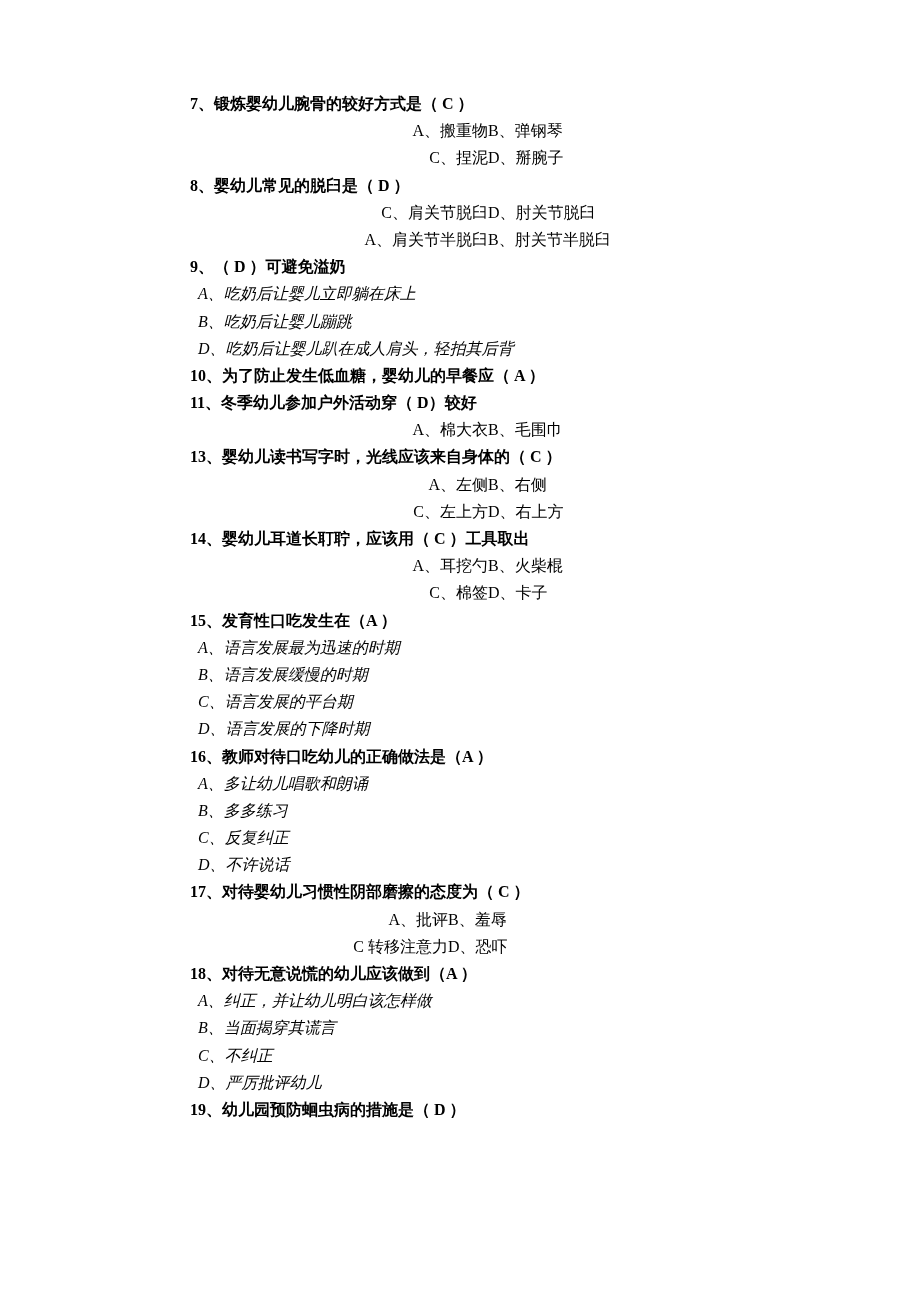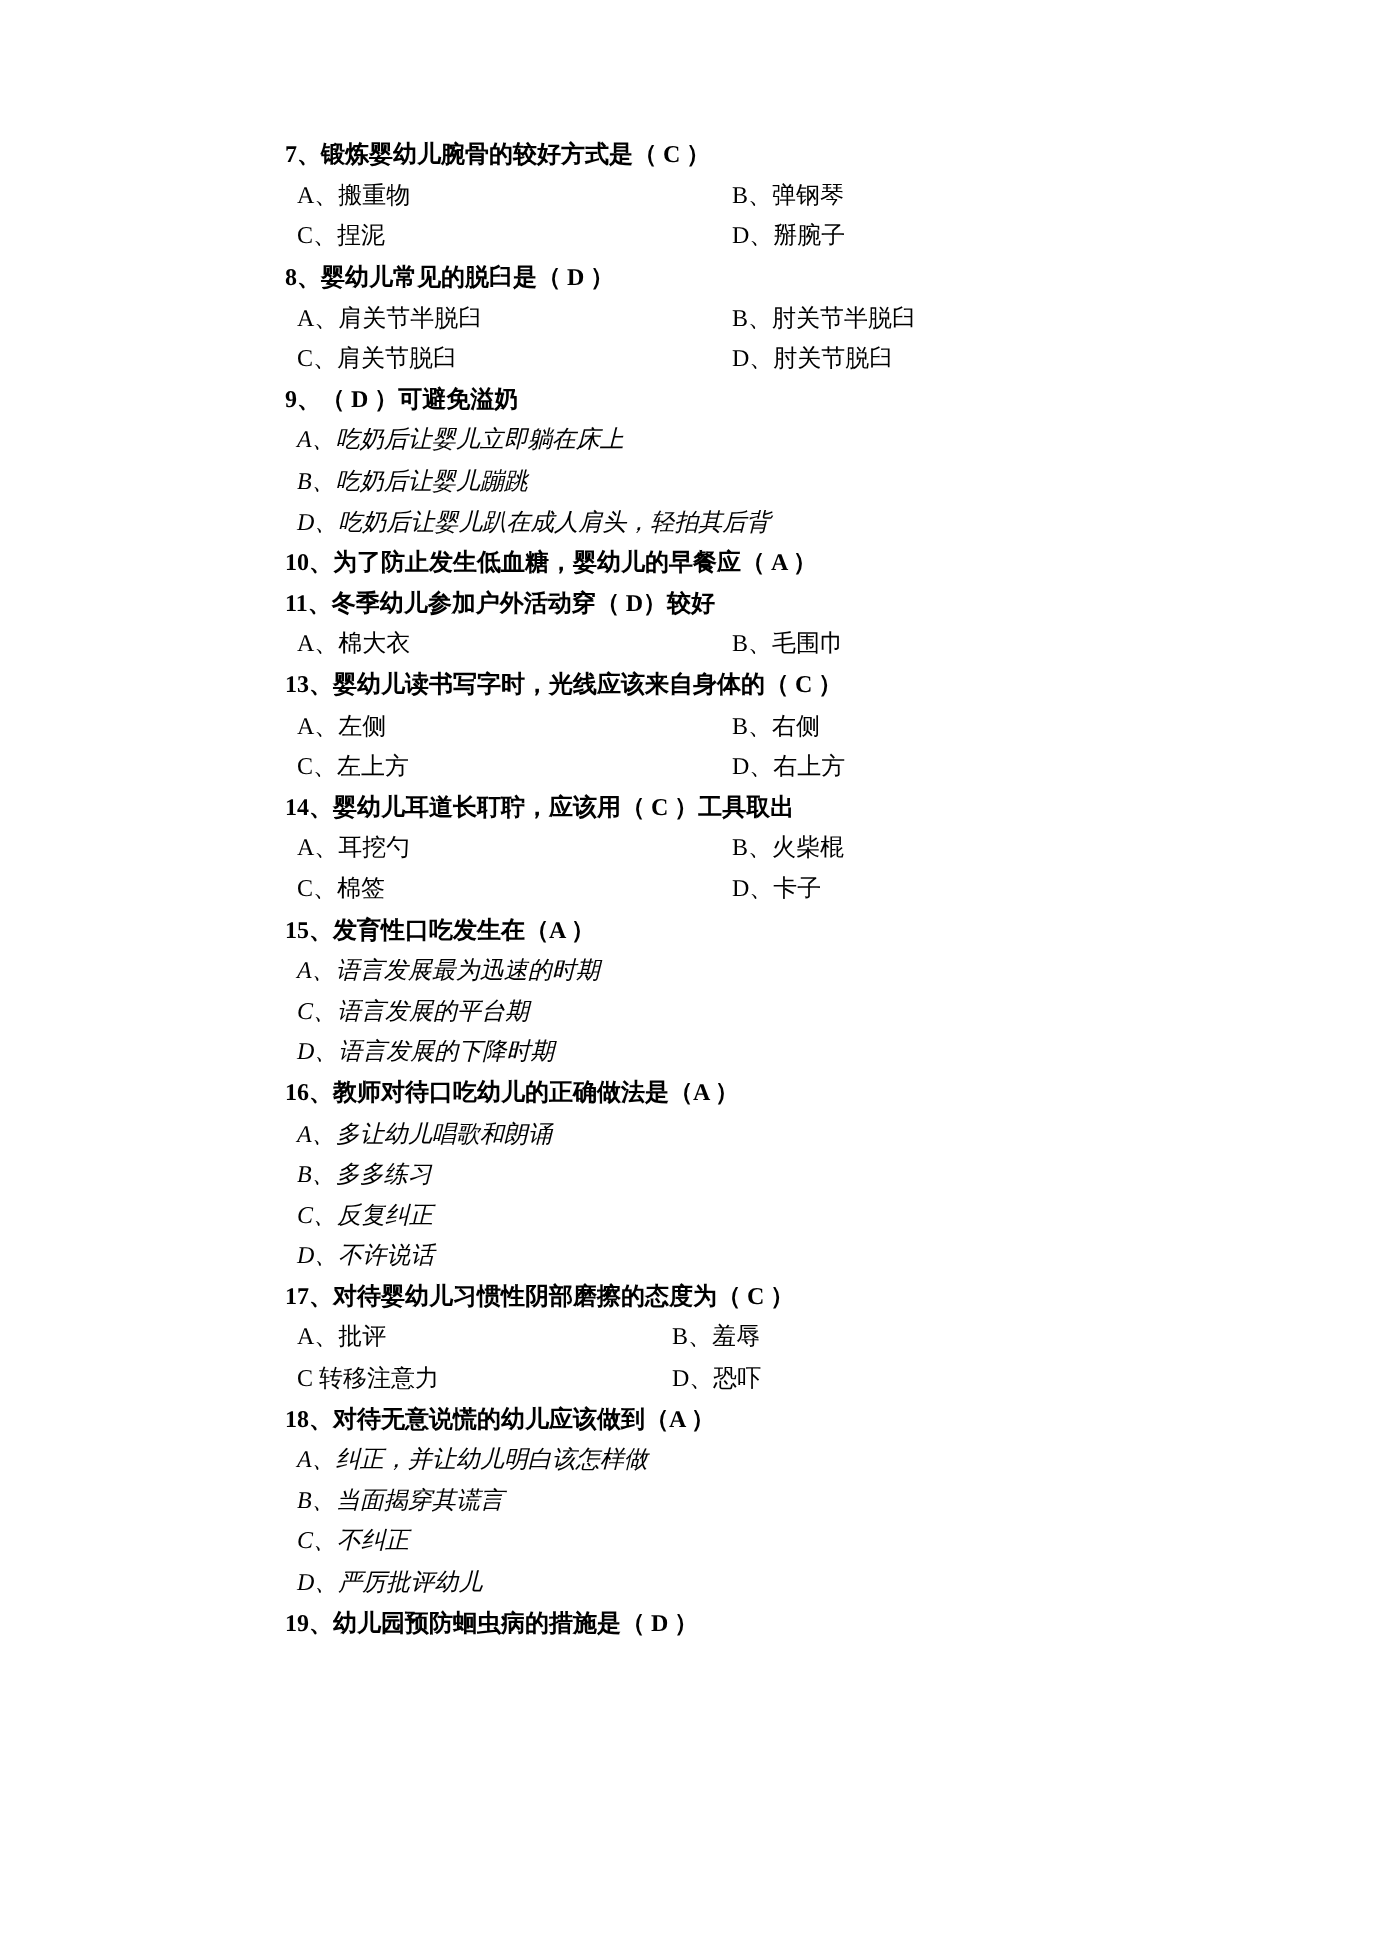--- a/index.html
+++ b/index.html
@@ -25,20 +25,21 @@
   .stem {
     margin: 0;
     font-weight: bold;
   }
   .options {
     margin: 0;
   }
   .opt-row {
     display: flex;
     justify-content: flex-start;
+    text-align: right;
   }
   .opt-row .col-a {
     width: 290px;
   }
   .opt-row .col-a-wide1 {
     width: 250px;
   }
   .opt-row .col-b {
   }
   .opt-full {
@@ -64,26 +65,26 @@
           <div class="opt-row indent">
             <span class="col-a">C、捏泥</span>
             <span class="col-b">D、掰腕子</span>
           </div>
         </div>
       </div>
       <div class="question">
         <div class="stem">8、婴幼儿常见的脱臼是（ D ）</div>
         <div class="options">
           <div class="opt-row indent">
+            <span class="col-a">C、肩关节脱臼</span>
+            <span class="col-b">D、肘关节脱臼</span>
+          </div>
+          <div class="opt-row indent">
             <span class="col-a">A、肩关节半脱臼</span>
             <span class="col-b">B、肘关节半脱臼</span>
-          </div>
-          <div class="opt-row indent">
-            <span class="col-a">C、肩关节脱臼</span>
-            <span class="col-b">D、肘关节脱臼</span>
           </div>
         </div>
       </div>
       <div class="question">
         <div class="stem">9、（ D ）可避免溢奶</div>
         <div class="options">
           <div class="opt-full indent">A、吃奶后让婴儿立即躺在床上</div>
           <div class="opt-full indent">B、吃奶后让婴儿蹦跳</div>
           <div class="opt-full indent">D、吃奶后让婴儿趴在成人肩头，轻拍其后背</div>
         </div>
@@ -123,20 +124,21 @@
           <div class="opt-row indent">
             <span class="col-a">C、棉签</span>
             <span class="col-b">D、卡子</span>
           </div>
         </div>
       </div>
       <div class="question">
         <div class="stem">15、发育性口吃发生在（A  ）</div>
         <div class="options">
           <div class="opt-full indent">A、语言发展最为迅速的时期</div>
+          <div class="opt-full indent">B、语言发展缓慢的时期</div>
           <div class="opt-full indent">C、语言发展的平台期</div>
           <div class="opt-full indent">D、语言发展的下降时期</div>
         </div>
       </div>
       <div class="question">
         <div class="stem">16、教师对待口吃幼儿的正确做法是（A  ）</div>
         <div class="options">
           <div class="opt-full indent">A、多让幼儿唱歌和朗诵</div>
           <div class="opt-full indent">B、多多练习</div>
           <div class="opt-full indent">C、反复纠正</div>

